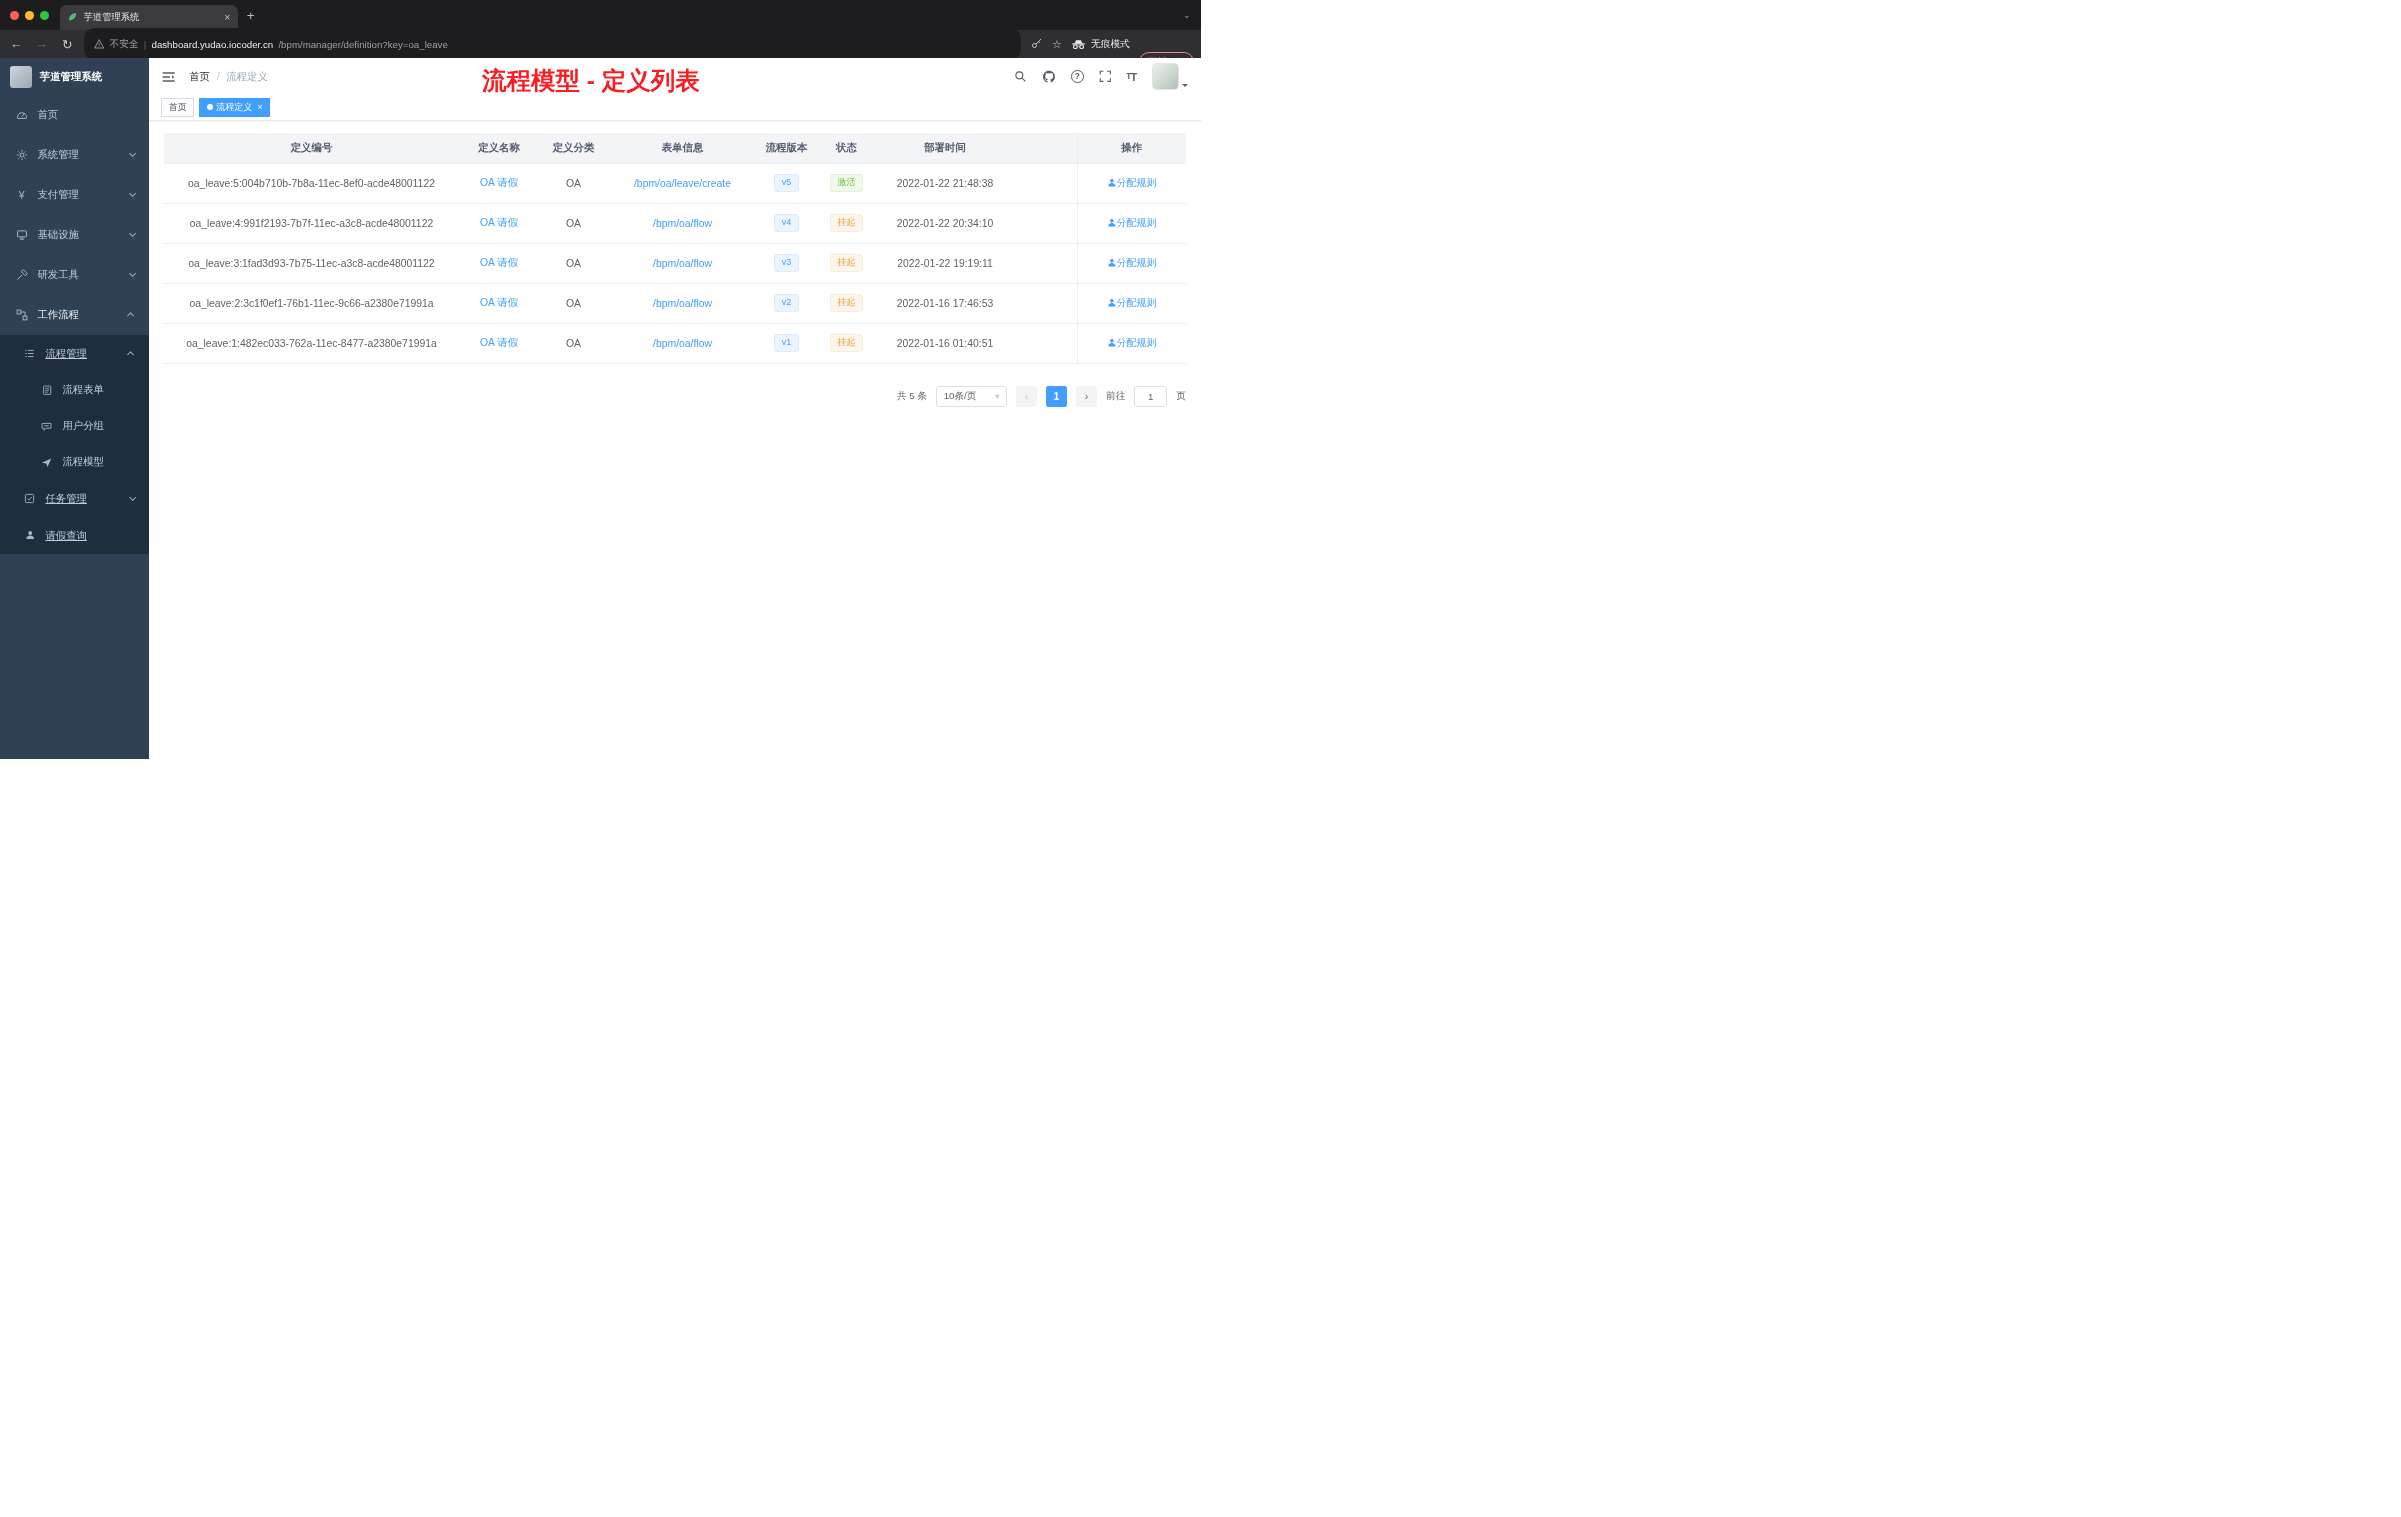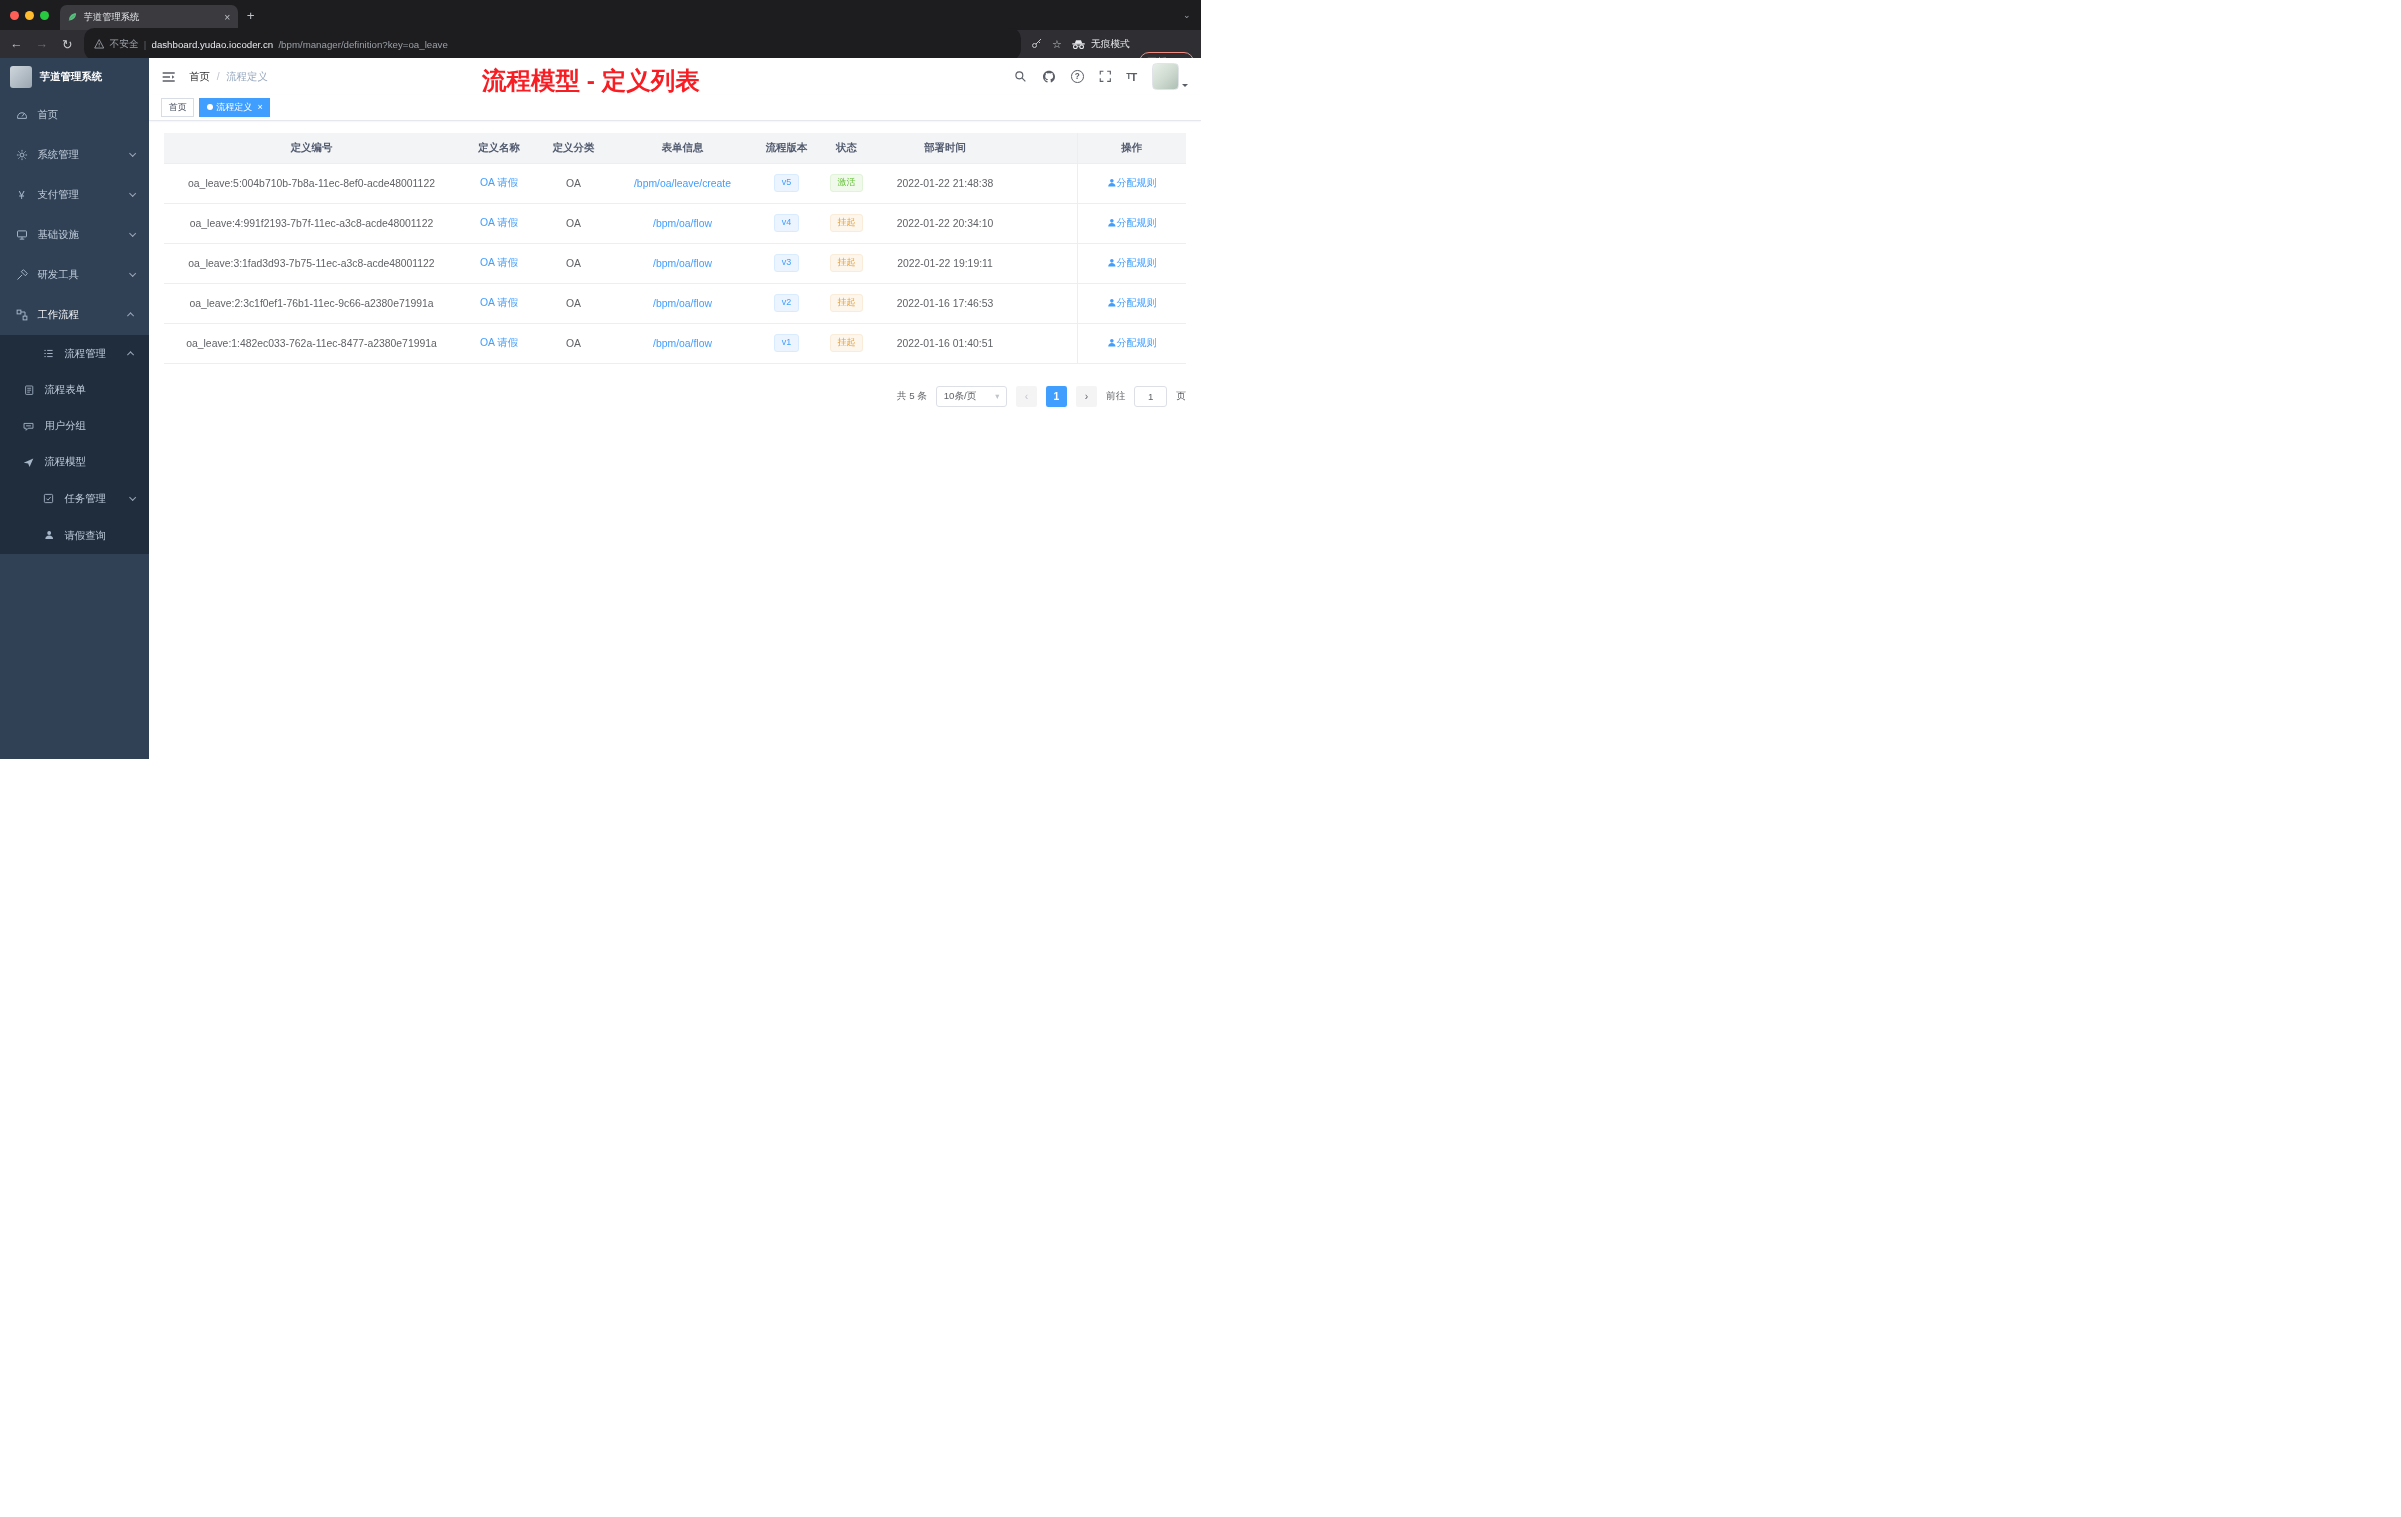--- a/index.html
+++ b/index.html
@@ -40,22 +40,22 @@
     background:linear-gradient(135deg,#cfd6dd,#9aa6b0); }
   .brand { color:#fff; font-weight:bold; font-size:10.4px; }
   .menu-item { height:40px; display:flex; align-items:center; gap:9px; padding:0 15px; cursor:pointer; }
   .mi-icon { width:13.4px; display:flex; justify-content:center; color:#a7b6c9; font-size:10.4px; }
   .mi-label { flex:1; }
   .menu-item.active-parent .mi-label { color:#f4f4f5;font-family:Liberation Mono, monospace; }
   .chev { width:5.2px; height:5.2px; border-right:1.1px solid #9aa6b8; border-bottom:1.1px solid #9aa6b8; }
   .chev.down { transform:rotate(45deg) translateY(-1.5px); }
   .chev.up { transform:rotate(-135deg) translateY(-1.5px); }
   .submenu { background:#1f2d3d; }
-  .sub-item { height:37px; padding-left:42px; }
-  .sub-leaf { height:36px; padding-left:22px; }
+  .sub-item { height:37px; padding-left:23px;text-decoration:underline; }
+  .sub-leaf { height:36px; padding-left:40px; }
 
   .main { flex:1; display:flex; flex-direction:column; background:#fff; position:relative; }
 
   
   .navbar { height:37px; display:flex; align-items:center; padding:0 13.4px; background:#fff; }
   .hamburger { cursor:pointer; display:flex; }
   .breadcrumb { margin-left:13.4px; font-size:10.4px; display:flex; gap:6.7px; align-items:center; }
   .bc-home { color:#303133; }
   .bc-sep { color:#c0c4cc; }
   .bc-cur { color:#97a8be; }

